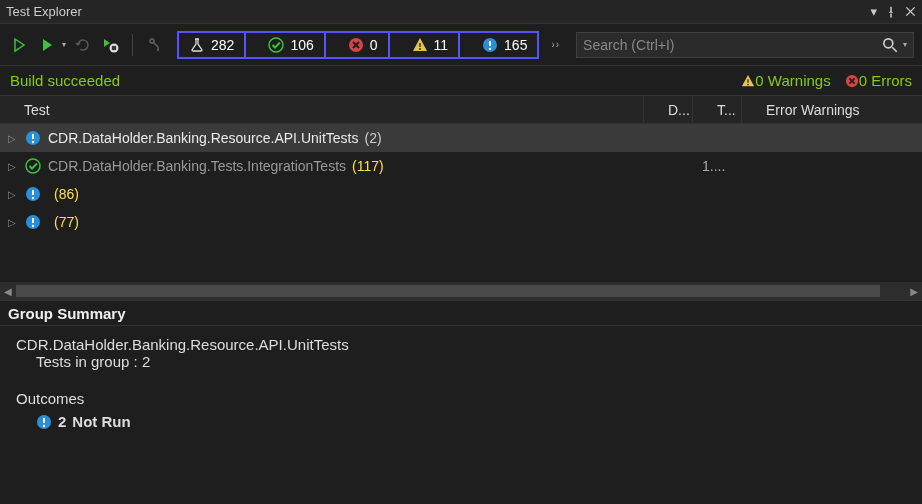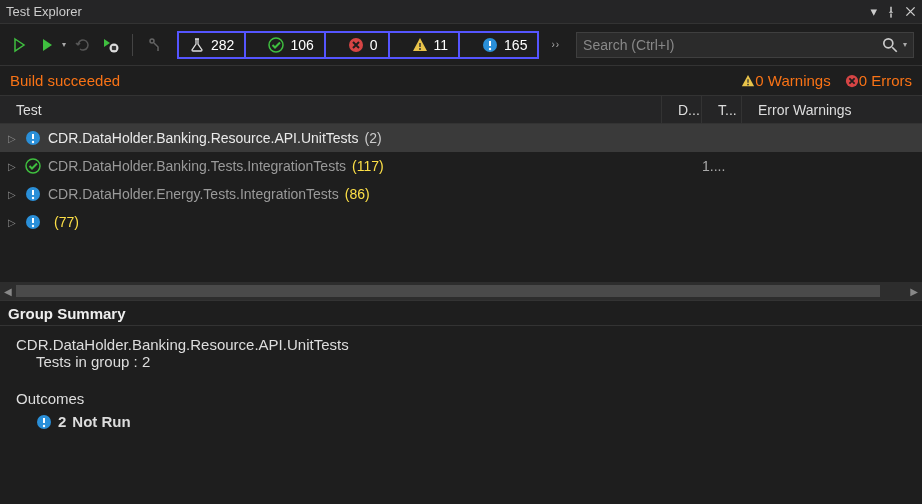--- a/index.html
+++ b/index.html
@@ -23,28 +23,28 @@
   .pill .cnt { color: #fff; font-size: 14px; }
   
   .overflow { margin-left: 6px; color: #aaa; font-size: 10px; letter-spacing: 1px; }
   
   .search { flex: 1; margin-left: 10px; display: flex; align-items: center; background: #2b2b2b; border: 1px solid #3f3f3f; height: 26px; padding: 0 6px; }
   .search input { flex: 1; background: transparent; border: none; color: #ccc; font-size: 14px; outline: none; }
   .search input::placeholder { color: #888; }
   .search .mag { color: #ccc; cursor: pointer; display:flex; align-items:center; }
   
   
-  .buildbar { height: 30px; display: flex; align-items: center; padding: 0 10px; border-bottom: 1px solid #333; color: #f97316; font-size: 15px;}
+  .buildbar { height: 30px; display: flex; align-items: center; padding: 0 10px; border-bottom: 1px solid #333; color: #84cc16; font-size: 15px;}
   .buildbar .left { flex: 1; }
   .buildbar .right { display: flex; gap: 14px; align-items: center; }
   .buildbar .right .item { display:flex; align-items:center; }
   
   
   .colhdr { height: 28px; display: flex; align-items: center; border-bottom: 1px solid #333; background: #252526; font-size: 14px; color:#ddd; }
-  .colhdr > div { padding: 0 16px; border-right: 1px solid #333; height: 100%; display:flex; align-items:center; }
+  .colhdr > div { padding: 0 24px; border-right: 1px solid #333; height: 100%; display:flex; align-items:center; }
   .col-test { flex: 1; }
   .col-d { width: 40px; }
   .col-t { width: 40px; }
   .col-err { width: 180px; }
   
   
   .tree { background: #1e1e1e; height: 158px; overflow: hidden; }
   .row { display: flex; align-items: center; height: 28px; padding-left: 8px; cursor: pointer; font-size: 14px; }
   .row.sel { background: #3a3a3a; }
   .expander { width: 12px; color: #888; font-size: 10px; margin-right: 4px; }
@@ -256,21 +256,20 @@
     <div class="row">
       <div class="tcol">
         <span class="expander">▷</span>
         <span class="ico">
           <svg width="16" height="16" viewBox="0 0 16 16">
             <circle cx="8" cy="8" r="7" fill="#2a8fd8"></circle>
             <path stroke="#fff" stroke-width="2" d="M8 4v5"></path>
             <circle cx="8" cy="12" r="1.2" fill="#fff"></circle>
           </svg>
         </span>
-        <span class="name">CDR.DataHolder.Energy.Tests.IntegrationTests</span>
         <span class="count">(86)</span>
       </div>
       <div class="col-d-cell"></div>
       <div class="col-t-cell"></div>
       <div class="col-err-cell"></div>
     </div>
     <div class="row">
       <div class="tcol">
         <span class="expander">▷</span>
         <span class="ico">

